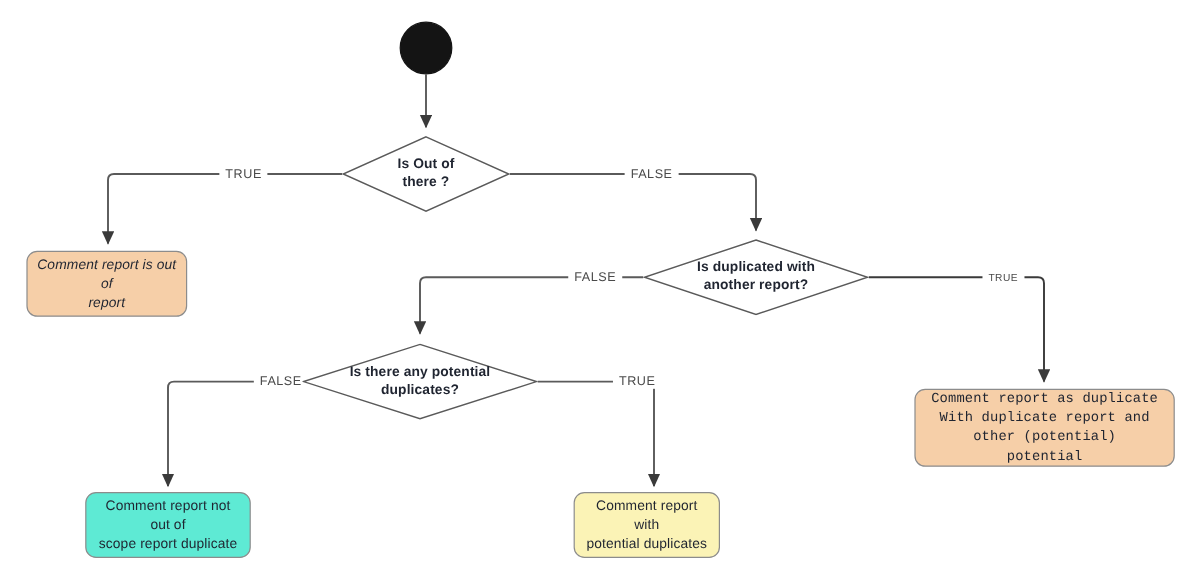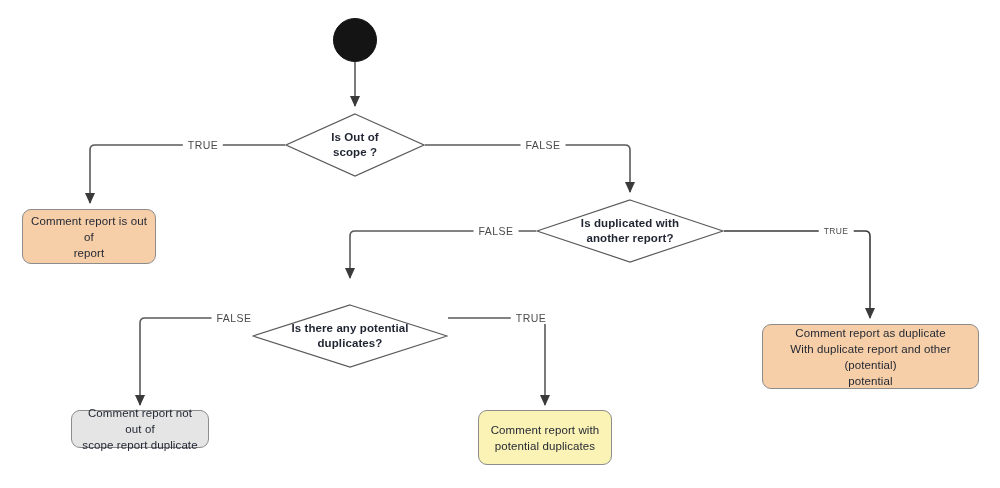--- a/index.html
+++ b/index.html
@@ -111,67 +111,67 @@
   <div class="node start-node" style="left:333px; top:18px; width:44px; height:44px;">
     <span></span>
   </div>
 
   <div class="node decision" style="left:285px; top:113px; width:140px; height:64px;">
     <svg class="dshape" width="140" height="64" viewBox="0 0 140 64" xmlns="http://www.w3.org/2000/svg">
       <polygon points="70,1 139,32 70,63 1,32" fill="#ffffff" stroke="#5a5a5a" stroke-width="1.2"></polygon>
     </svg>
     <div class="dlabel">
       <div>Is Out of</div>
-      <div>scope ?</div>
+      <div>there ?</div>
     </div>
   </div>
 
   <div class="node decision" style="left:536px; top:199px; width:188px; height:64px;align-items:center;">
     <svg class="dshape" width="188" height="64" viewBox="0 0 188 64" xmlns="http://www.w3.org/2000/svg">
       <polygon points="94,1 187,32 94,63 1,32" fill="#ffffff" stroke="#5a5a5a" stroke-width="1.2"></polygon>
     </svg>
     <div class="dlabel">
       <div>Is duplicated with</div>
       <div>another report?</div>
     </div>
   </div>
 
-  <div class="node decision" style="left:252px; top:304px; width:196px; height:64px;">
+  <div class="node decision" style="left:252px; top:286px; width:196px; height:64px;">
     <svg class="dshape" width="196" height="64" viewBox="0 0 196 64" xmlns="http://www.w3.org/2000/svg">
       <polygon points="98,1 195,32 98,63 1,32" fill="#ffffff" stroke="#5a5a5a" stroke-width="1.2"></polygon>
     </svg>
     <div class="dlabel">
       <div>Is there any potential</div>
       <div>duplicates?</div>
     </div>
   </div>
 
-  <div class="node process" style="left:22px; top:209px; width:134px; height:55px; background:#f6cfa8;">
+  <div class="node process" style="left:22px; top:209px; width:134px; height:55px; background:#f6cfa8;font-style:italic;">
     <div>
       <div>Comment report is out of</div>
       <div>report</div>
     </div>
   </div>
 
-  <div class="node process" style="left:762px; top:324px; width:217px; height:65px; background:#f6cfa8;">
+  <div class="node process" style="left:762px; top:324px; width:217px; height:65px; background:#f6cfa8;font-family:Liberation Mono, monospace;">
     <div>
       <div>Comment report as duplicate</div>
       <div>With duplicate report and other (potential)</div>
       <div>potential</div>
     </div>
   </div>
 
-  <div class="node process" style="left:71px; top:410px; width:138px; height:38px; background:#e5e5e5;justify-content:center;">
+  <div class="node process" style="left:71px; top:410px; width:138px; height:55px; background:#5eead4;justify-content:center;">
     <div>
       <div>Comment report not out of</div>
       <div>scope report duplicate</div>
     </div>
   </div>
 
-  <div class="node process" style="left:478px; top:410px; width:134px; height:55px; background:#fbf3b6;">
+  <div class="node process" style="left:478px; top:410px; width:122px; height:55px; background:#fbf3b6;justify-content:flex-end;">
     <div>
       <div>Comment report with</div>
       <div>potential duplicates</div>
     </div>
   </div>
 
   <div class="edge-label" style="left:157px; top:145px;">TRUE</div>
 
   <div class="edge-label" style="left:497px; top:145px;">FALSE</div>
 

